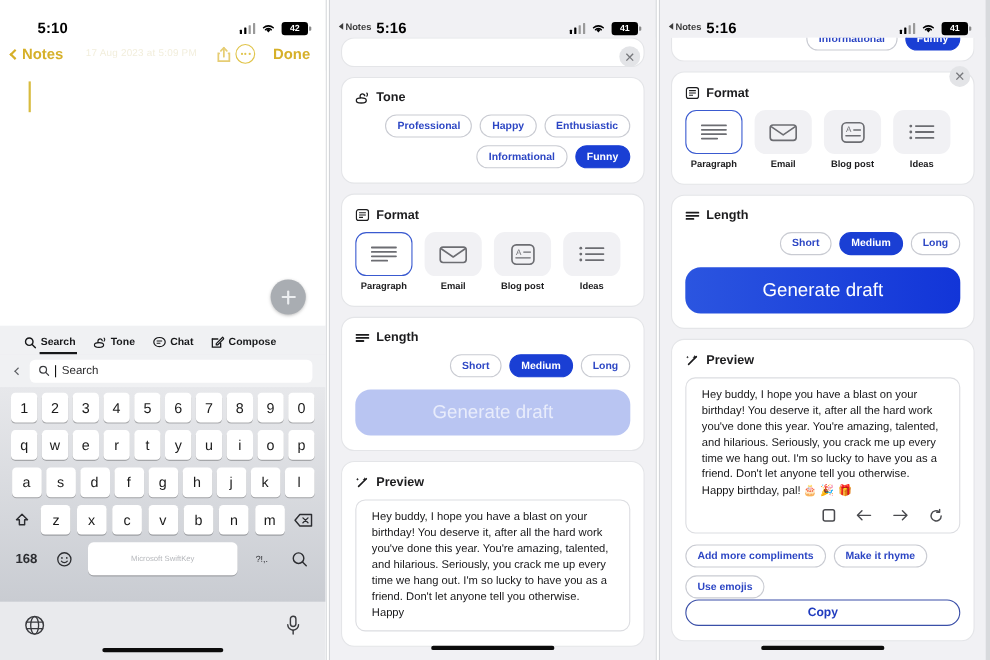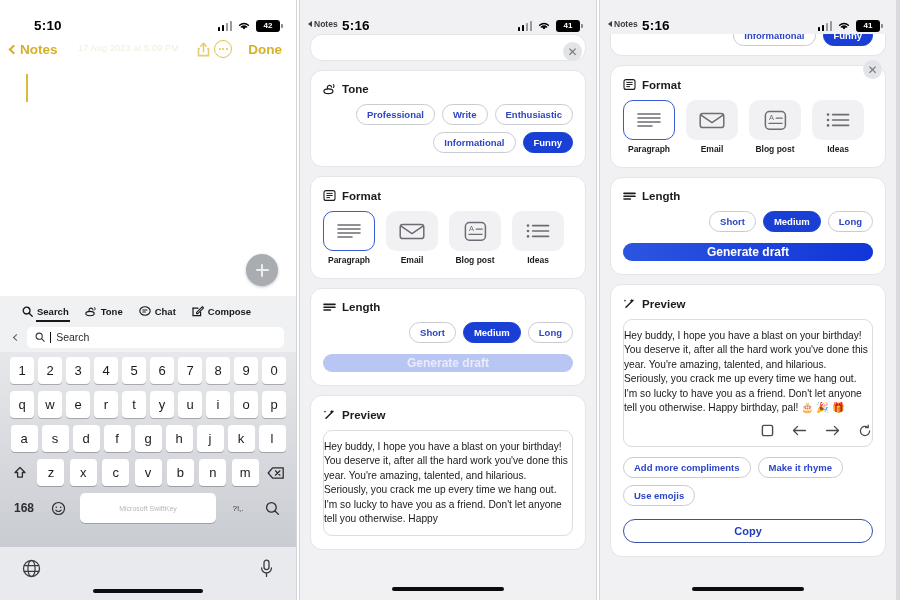--- a/index.html
+++ b/index.html
@@ -137,34 +137,34 @@
   .chip.sel { background:#1a3fd4; border-color:#1a3fd4; color:#fff; }
   .formats { display:flex; gap:11px; }
   .fmt { width:52px; text-align:center; }
   .fmt .box {
     width:52px;height:40px;border-radius:10px;background:#f1f1f4;
     display:flex;align-items:center;justify-content:center; margin-bottom:4px;
   }
   .fmt.sel .box { background:#fff; border:1.6px solid #3a5ad0; }
   .fmt .lbl { font-size:8.5px; color:#1c1c1e; font-weight:600;}
   .gen-btn {
-    height:18px;border-radius:14px; display:flex;align-items:center;justify-content:center;
-    font-size:12px; font-weight:700; margin-top:2px;
+    height:42px;border-radius:14px; display:flex;align-items:center;justify-content:center;
+    font-size:17px; font-weight:400; margin-top:2px;
   }
   .gen-btn.disabled { background:#b9c5f2; color:#e8ecfb; }
   .gen-btn.active { background: linear-gradient(90deg,#2b55e0,#1235d8); color:#fff; }
   .preview-box {
-    border:1px solid #dcdde1; border-radius:9px; padding:9px 0 8px;
+    border:1px solid #dcdde1; border-radius:9px; padding:9px 14px 8px;
     font-size:10.2px; line-height:1.42; color:#18181a;
   }
   .prev-actions { display:flex; justify-content:flex-end; gap:18px; margin-top:8px; color:#4a4b4f; }
   .copy-btn {
     border:1.4px solid #3a4fa8; border-radius:15px; height:24px;
     display:flex;align-items:center;justify-content:center;
-    font-size:11px;font-weight:700;color:#1f3bbf; margin-top:13px;
+    font-size:11px;font-weight:700;color:#1f3bbf; margin-top:1px;
   }
   .quick-chips { display:flex; flex-wrap:wrap; gap:7px; margin-top:10px; }
   .p2 .sheet, .p3 .sheet { background:#f1f1f4; }
   .home-bar-dark { width:112px;height:4px;background:#0c0c0c;border-radius:3px;
     position:absolute;bottom:9px;left:50%;transform:translateX(-50%);}
   svg { display:block; }
 </style>
 </head>
 <body>
 
@@ -402,21 +402,21 @@
         <div class="card-title">
           <svg width="13" height="12" viewBox="0 0 12 11">
               <ellipse cx="5" cy="7.6" rx="4.2" ry="2.2" stroke="#1c1c1e" stroke-width="1.1" fill="none"></ellipse>
               <path d="M4.6 5.6a2 2 0 113.4-1.4" stroke="#1c1c1e" stroke-width="1.1" fill="none"></path>
               <path d="M9.6 1.4c.8.6.8 2 0 2.7" stroke="#1c1c1e" stroke-width="1" fill="none" stroke-linecap="round"></path>
             </svg>
           <span>Tone</span>
         </div>
         <div class="chips">
           <span class="chip">Professional</span>
-          <span class="chip">Write</span>
+          <span class="chip">Happy</span>
           <span class="chip">Enthusiastic</span>
           <span class="chip">Informational</span>
           <span class="chip sel">Funny</span>
         </div>
       </div>
 
       <div class="card">
         <div class="card-title">
           <svg width="13" height="13" viewBox="0 0 13 13">
               <rect x="1" y="1.6" width="11" height="9.8" rx="2" stroke="#1c1c1e" stroke-width="1.1" fill="none"></rect>

